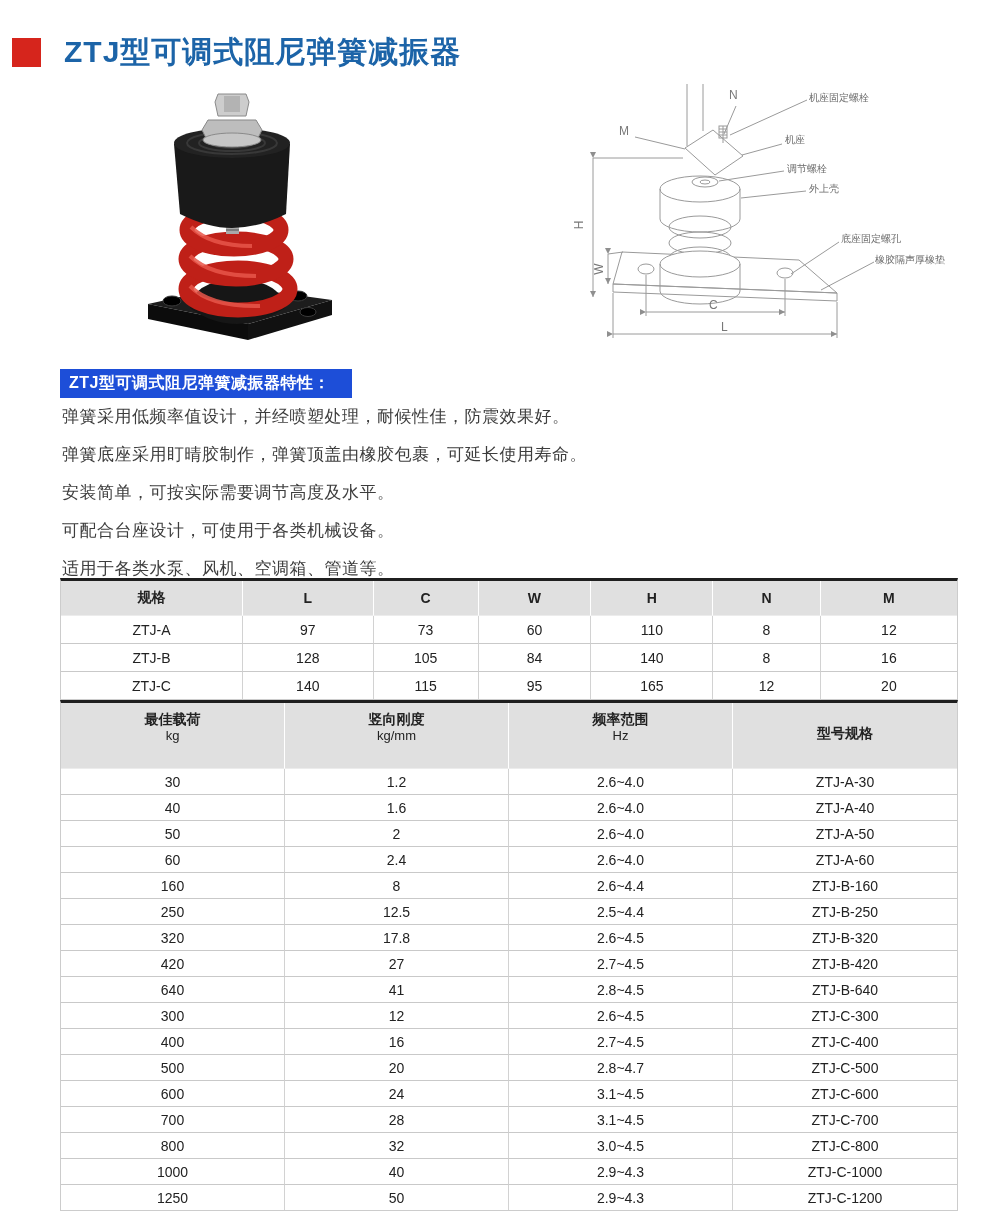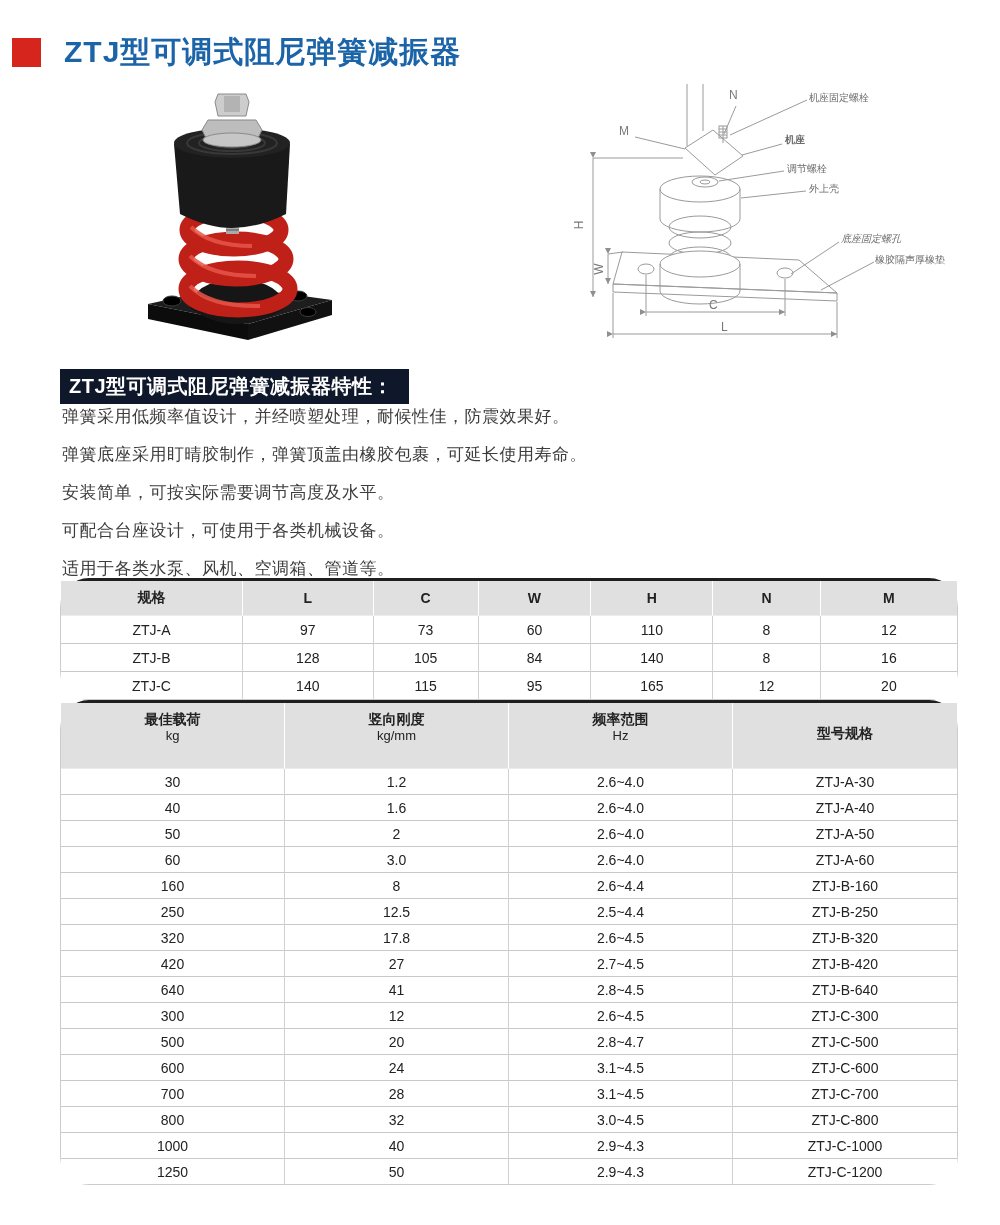--- a/index.html
+++ b/index.html
@@ -14,28 +14,28 @@
   
   .photo{position:absolute;left:140px;top:86px;width:250px;height:266px;}
 
   
   .diagram{position:absolute;left:563px;top:84px;width:430px;height:272px;}
   .diagram .lbl{position:absolute;font-size:10px;color:#6b6b6b;white-space:nowrap;}
   .diagram .dim{position:absolute;font-size:12px;color:#787878;}
   .diagram .rot{transform:rotate(-90deg);transform-origin:center;}
 
   
-  .feat-bar{position:absolute;left:60px;top:369px;background:#0f172a;color:#fff;
-    font-size:20px;font-weight:bold;padding:4px 16px 4px 9px;letter-spacing:.5px;}
+  .feat-bar{position:absolute;left:60px;top:369px;background:#1d4ed8;color:#fff;
+    font-size:16px;font-weight:bold;padding:4px 22px 4px 9px;letter-spacing:.5px;}
   .features{position:absolute;left:62px;top:398px;width:600px;}
   .features div{font-size:17px;line-height:38px;color:#3d3d3d;letter-spacing:.5px;}
 
   
   table{border-collapse:separate;border-spacing:0;table-layout:fixed;
-    font-size:14px;color:#222;text-align:center;border-radius:29px;}
+    font-size:14px;color:#222;text-align:center;}
   .t1{position:absolute;left:60px;top:578px;width:898px;
     border-top:3px solid #1f1f1f;border-left:1px solid #ccc;border-right:1px solid #ccc;border-bottom:1px solid #ccc;}
   .t2{position:absolute;left:60px;top:700px;width:898px;
     border-top:3px solid #1f1f1f;border-left:1px solid #ccc;border-right:1px solid #ccc;border-bottom:1px solid #ccc;}
   th{background:#e0e0e0;font-weight:bold;border-right:1px solid #fff;border-bottom:1px solid #ececec;}
   th:last-child{border-right:none;}
   td{background:#fff;border-right:1px solid #d2d2d2;border-bottom:1px solid #c9c9c9;}
   td:last-child{border-right:none;}
   tr:last-child td{border-bottom:none;}
   .t1 th{height:32px;}
@@ -171,24 +171,24 @@
     </svg>
     
     <span class="dim" style="left:166px;top:4px;">N</span>
     <span class="dim" style="left:56px;top:40px;">M</span>
     <span class="dim rot" style="left:12px;top:134px;">H</span>
     <span class="dim rot" style="left:30px;top:178px;">W</span>
     <span class="dim" style="left:146px;top:214px;">C</span>
     <span class="dim" style="left:158px;top:236px;">L</span>
     
     <span class="lbl" style="left:246px;top:7px;">机座固定螺栓</span>
-    <span class="lbl" style="left:222px;top:49px;font-weight:bold;">机座</span>
+    <span class="lbl" style="left:222px;top:49px;">机座</span>
     <span class="lbl" style="left:224px;top:78px;">调节螺栓</span>
     <span class="lbl" style="left:246px;top:98px;text-align:center;">外上壳</span>
-    <span class="lbl" style="left:278px;top:148px;font-style:italic;">底座固定螺孔</span>
+    <span class="lbl" style="left:278px;top:148px;">底座固定螺孔</span>
     <span class="lbl" style="left:312px;top:169px;">橡胶隔声厚橡垫</span>
   </div>
 
   <div class="feat-bar">ZTJ型可调式阻尼弹簧减振器特性：</div>
   <div class="features">
     <div>弹簧采用低频率值设计，并经喷塑处理，耐候性佳，防震效果好。</div>
     <div>弹簧底座采用盯晴胶制作，弹簧顶盖由橡胶包裹，可延长使用寿命。</div>
     <div>安装简单，可按实际需要调节高度及水平。</div>
     <div>可配合台座设计，可使用于各类机械设备。</div>
     <div>适用于各类水泵、风机、空调箱、管道等。</div>
@@ -287,21 +287,21 @@
           <td>ZTJ-A-40</td>
         </tr>
         <tr>
           <td>50</td>
           <td>2</td>
           <td>2.6~4.0</td>
           <td>ZTJ-A-50</td>
         </tr>
         <tr>
           <td>60</td>
-          <td>3.0</td>
+          <td>2.4</td>
           <td>2.6~4.0</td>
           <td>ZTJ-A-60</td>
         </tr>
         <tr>
           <td>160</td>
           <td>8</td>
           <td>2.6~4.4</td>
           <td>ZTJ-B-160</td>
         </tr>
         <tr>
@@ -328,20 +328,26 @@
           <td>2.8~4.5</td>
           <td>ZTJ-B-640</td>
         </tr>
         <tr>
           <td>300</td>
           <td>12</td>
           <td>2.6~4.5</td>
           <td>ZTJ-C-300</td>
         </tr>
         <tr>
+          <td>400</td>
+          <td>16</td>
+          <td>2.7~4.5</td>
+          <td>ZTJ-C-400</td>
+        </tr>
+        <tr>
           <td>500</td>
           <td>20</td>
           <td>2.8~4.7</td>
           <td>ZTJ-C-500</td>
         </tr>
         <tr>
           <td>600</td>
           <td>24</td>
           <td>3.1~4.5</td>
           <td>ZTJ-C-600</td>

